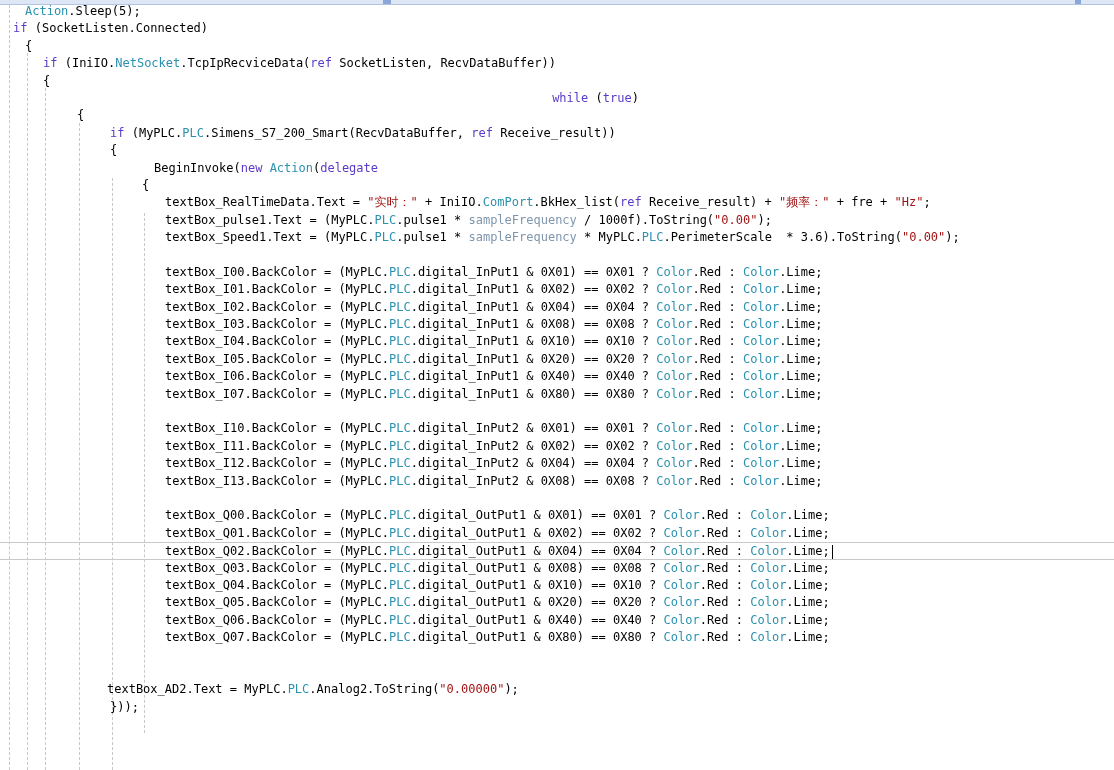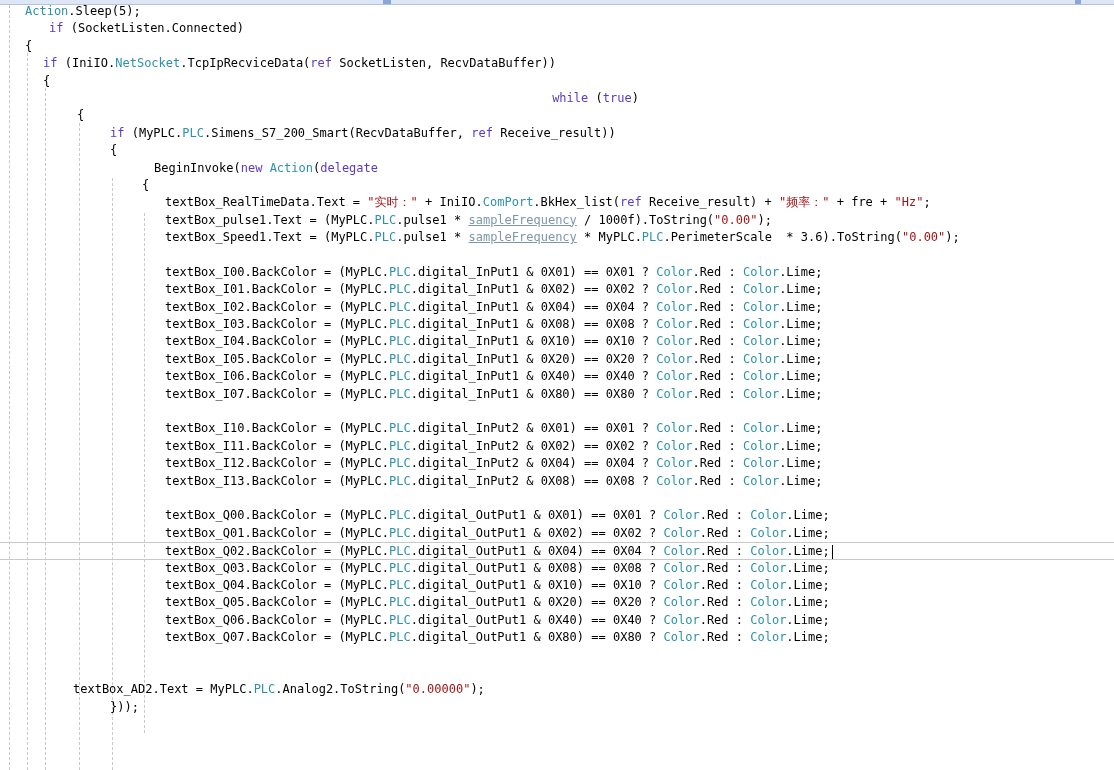--- a/index.html
+++ b/index.html
@@ -23,36 +23,36 @@
   .code-line.current{
     box-sizing:border-box;
     border-top:1px solid var(--curline,#c9c9c9);
     border-bottom:1px solid var(--curline,#c9c9c9);
   }
   .line-text{display:inline-block;}
   .tok-d{color:var(--c-default,#000000);}
   .tok-k{color:var(--c-keyword,#5a3ac8);}
   .tok-t{color:var(--c-type,#2b91af);}
   .tok-s{color:var(--c-string,#a31515);}
-  .tok-g{color:var(--c-field,#7e96ac);text-decoration:underline;}
+  .tok-g{color:var(--c-field,#7e96ac);}
   .caret{
     display:inline-block;width:1px;height:14px;margin-left:2px;
     background:#000;vertical-align:middle;
   }
   .indent-guide{
     position:absolute;width:0;z-index:1;
     border-left:1px dashed var(--guide,#c8c8c8);
   }
 </style>
 </head>
 <body style="background: rgb(255, 255, 255);">
 
 <div class="code-editor">
     <div class="code-line" style="height: 17.4px; line-height: 17.4px; font-size: 12px;"><span class="line-text" style="padding-left: 25px;"><span class="tok tok-t">Action</span><span class="tok tok-d">.Sleep(5);</span></span></div>
-    <div class="code-line" style="height: 17.4px; line-height: 17.4px; font-size: 12px;"><span class="line-text" style="padding-left: 13px; margin-left: 36px;"><span class="tok tok-k">if</span><span class="tok tok-d"> (SocketListen.Connected)</span></span></div>
+    <div class="code-line" style="height: 17.4px; line-height: 17.4px; font-size: 12px;"><span class="line-text" style="padding-left: 13px;"><span class="tok tok-k">if</span><span class="tok tok-d"> (SocketListen.Connected)</span></span></div>
     <div class="code-line" style="height: 17.4px; line-height: 17.4px; font-size: 12px;"><span class="line-text" style="padding-left: 25px;"><span class="tok tok-d">{</span></span></div>
     <div class="code-line" style="height: 17.4px; line-height: 17.4px; font-size: 12px;"><span class="line-text" style="padding-left: 43px;"><span class="tok tok-k">if</span><span class="tok tok-d"> (IniIO.</span><span class="tok tok-t">NetSocket</span><span class="tok tok-d">.TcpIpRecviceData(</span><span class="tok tok-k">ref</span><span class="tok tok-d"> SocketListen, RecvDataBuffer))</span></span></div>
     <div class="code-line" style="height: 17.4px; line-height: 17.4px; font-size: 12px;"><span class="line-text" style="padding-left: 43px;"><span class="tok tok-d">{</span></span></div>
     <div class="code-line" style="height: 17.4px; line-height: 17.4px; font-size: 12px; text-align: center;"><span class="line-text" style="padding-left: 77px;"><span class="tok tok-k">while</span><span class="tok tok-d"> (</span><span class="tok tok-k">true</span><span class="tok tok-d">)</span></span></div>
     <div class="code-line" style="height: 17.4px; line-height: 17.4px; font-size: 12px;"><span class="line-text" style="padding-left: 77px;"><span class="tok tok-d">{</span></span></div>
     <div class="code-line" style="height: 17.4px; line-height: 17.4px; font-size: 12px;"><span class="line-text" style="padding-left: 110px;"><span class="tok tok-k">if</span><span class="tok tok-d"> (MyPLC.</span><span class="tok tok-t">PLC</span><span class="tok tok-d">.Simens_S7_200_Smart(RecvDataBuffer, </span><span class="tok tok-k">ref</span><span class="tok tok-d"> Receive_result))</span></span></div>
     <div class="code-line" style="height: 17.4px; line-height: 17.4px; font-size: 12px;"><span class="line-text" style="padding-left: 110px;"><span class="tok tok-d">{</span></span></div>
     <div class="code-line" style="height: 17.4px; line-height: 17.4px; font-size: 12px; padding-left: 20px;"><span class="line-text" style="padding-left: 134px;"><span class="tok tok-d">BeginInvoke(</span><span class="tok tok-k">new</span><span class="tok tok-d"> </span><span class="tok tok-t">Action</span><span class="tok tok-d">(</span><span class="tok tok-k">delegate</span></span></div>
     <div class="code-line" style="height: 17.4px; line-height: 17.4px; font-size: 12px;"><span class="line-text" style="padding-left: 142px;"><span class="tok tok-d">{</span></span></div>
     <div class="code-line" style="height: 17.4px; line-height: 17.4px; font-size: 12px;"><span class="line-text" style="padding-left: 165px;"><span class="tok tok-d">textBox_RealTimeData.Text = </span><span class="tok tok-s">"实时："</span><span class="tok tok-d"> + IniIO.</span><span class="tok tok-t">ComPort</span><span class="tok tok-d">.BkHex_list(</span><span class="tok tok-k">ref</span><span class="tok tok-d"> Receive_result) + </span><span class="tok tok-s">"频率："</span><span class="tok tok-d"> + fre + </span><span class="tok tok-s">"Hz"</span><span class="tok tok-d">;</span></span></div>
@@ -76,21 +76,21 @@
     <div class="code-line" style="height: 17.4px; line-height: 17.4px; font-size: 12px;"><span class="line-text" style="padding-left: 165px;"><span class="tok tok-d">textBox_Q00.BackColor = (MyPLC.</span><span class="tok tok-t">PLC</span><span class="tok tok-d">.digital_OutPut1 &amp; 0X01) == 0X01 ? </span><span class="tok tok-t">Color</span><span class="tok tok-d">.Red : </span><span class="tok tok-t">Color</span><span class="tok tok-d">.Lime;</span></span></div>
     <div class="code-line" style="height: 17.4px; line-height: 17.4px; font-size: 12px;"><span class="line-text" style="padding-left: 165px;"><span class="tok tok-d">textBox_Q01.BackColor = (MyPLC.</span><span class="tok tok-t">PLC</span><span class="tok tok-d">.digital_OutPut1 &amp; 0X02) == 0X02 ? </span><span class="tok tok-t">Color</span><span class="tok tok-d">.Red : </span><span class="tok tok-t">Color</span><span class="tok tok-d">.Lime;</span></span></div>
     <div class="code-line current" style="height: 17.4px; line-height: 17.4px; font-size: 12px;"><span class="line-text" style="padding-left: 165px;"><span class="tok tok-d">textBox_Q02.BackColor = (MyPLC.</span><span class="tok tok-t">PLC</span><span class="tok tok-d">.digital_OutPut1 &amp; 0X04) == 0X04 ? </span><span class="tok tok-t">Color</span><span class="tok tok-d">.Red : </span><span class="tok tok-t">Color</span><span class="tok tok-d">.Lime;</span><span class="caret"></span></span></div>
     <div class="code-line" style="height: 17.4px; line-height: 17.4px; font-size: 12px;"><span class="line-text" style="padding-left: 165px;"><span class="tok tok-d">textBox_Q03.BackColor = (MyPLC.</span><span class="tok tok-t">PLC</span><span class="tok tok-d">.digital_OutPut1 &amp; 0X08) == 0X08 ? </span><span class="tok tok-t">Color</span><span class="tok tok-d">.Red : </span><span class="tok tok-t">Color</span><span class="tok tok-d">.Lime;</span></span></div>
     <div class="code-line" style="height: 17.4px; line-height: 17.4px; font-size: 12px;"><span class="line-text" style="padding-left: 165px;"><span class="tok tok-d">textBox_Q04.BackColor = (MyPLC.</span><span class="tok tok-t">PLC</span><span class="tok tok-d">.digital_OutPut1 &amp; 0X10) == 0X10 ? </span><span class="tok tok-t">Color</span><span class="tok tok-d">.Red : </span><span class="tok tok-t">Color</span><span class="tok tok-d">.Lime;</span></span></div>
     <div class="code-line" style="height: 17.4px; line-height: 17.4px; font-size: 12px;"><span class="line-text" style="padding-left: 165px;"><span class="tok tok-d">textBox_Q05.BackColor = (MyPLC.</span><span class="tok tok-t">PLC</span><span class="tok tok-d">.digital_OutPut1 &amp; 0X20) == 0X20 ? </span><span class="tok tok-t">Color</span><span class="tok tok-d">.Red : </span><span class="tok tok-t">Color</span><span class="tok tok-d">.Lime;</span></span></div>
     <div class="code-line" style="height: 17.4px; line-height: 17.4px; font-size: 12px;"><span class="line-text" style="padding-left: 165px;"><span class="tok tok-d">textBox_Q06.BackColor = (MyPLC.</span><span class="tok tok-t">PLC</span><span class="tok tok-d">.digital_OutPut1 &amp; 0X40) == 0X40 ? </span><span class="tok tok-t">Color</span><span class="tok tok-d">.Red : </span><span class="tok tok-t">Color</span><span class="tok tok-d">.Lime;</span></span></div>
     <div class="code-line" style="height: 17.4px; line-height: 17.4px; font-size: 12px;"><span class="line-text" style="padding-left: 165px;"><span class="tok tok-d">textBox_Q07.BackColor = (MyPLC.</span><span class="tok tok-t">PLC</span><span class="tok tok-d">.digital_OutPut1 &amp; 0X80) == 0X80 ? </span><span class="tok tok-t">Color</span><span class="tok tok-d">.Red : </span><span class="tok tok-t">Color</span><span class="tok tok-d">.Lime;</span></span></div>
     <div class="code-line" style="height: 17.4px; line-height: 17.4px; font-size: 12px;"><span class="line-text" style="padding-left: 0px;"></span></div>
     <div class="code-line" style="height: 17.4px; line-height: 17.4px; font-size: 12px;"><span class="line-text" style="padding-left: 0px;"></span></div>
-    <div class="code-line" style="height: 17.4px; line-height: 17.4px; font-size: 12px;"><span class="line-text" style="padding-left: 73px;"><span class="tok tok-d">textBox_AD2.Text = MyPLC.</span><span class="tok tok-t">PLC</span><span class="tok tok-d">.Analog2.ToString(</span><span class="tok tok-s">"0.00000"</span><span class="tok tok-d">);</span></span></div>
+    <div class="code-line" style="height: 17.4px; line-height: 17.4px; font-size: 12px;"><span class="line-text" style="padding-left: 107px;"><span class="tok tok-d">textBox_AD2.Text = MyPLC.</span><span class="tok tok-t">PLC</span><span class="tok tok-d">.Analog2.ToString(</span><span class="tok tok-s">"0.00000"</span><span class="tok tok-d">);</span></span></div>
     <div class="code-line" style="height: 17.4px; line-height: 17.4px; font-size: 12px;"><span class="line-text" style="padding-left: 110px;"><span class="tok tok-d">}));</span></span></div>
     <div class="code-line" style="height: 17.4px; line-height: 17.4px; font-size: 12px;"><span class="line-text" style="padding-left: 0px;"></span></div>
     <div class="indent-guide" style="left: 9px; top: 0px; height: 770px;"></div>
     <div class="indent-guide" style="left: 27px; top: 53px; height: 717px;"></div>
     <div class="indent-guide" style="left: 45px; top: 88px; height: 682px;"></div>
     <div class="indent-guide" style="left: 79px; top: 123px; height: 647px;"></div>
     <div class="indent-guide" style="left: 112px; top: 178px; height: 592px;"></div>
     <div class="indent-guide" style="left: 144px; top: 213px; height: 520px;"></div>
   </div>
 <div class="top-strip">

